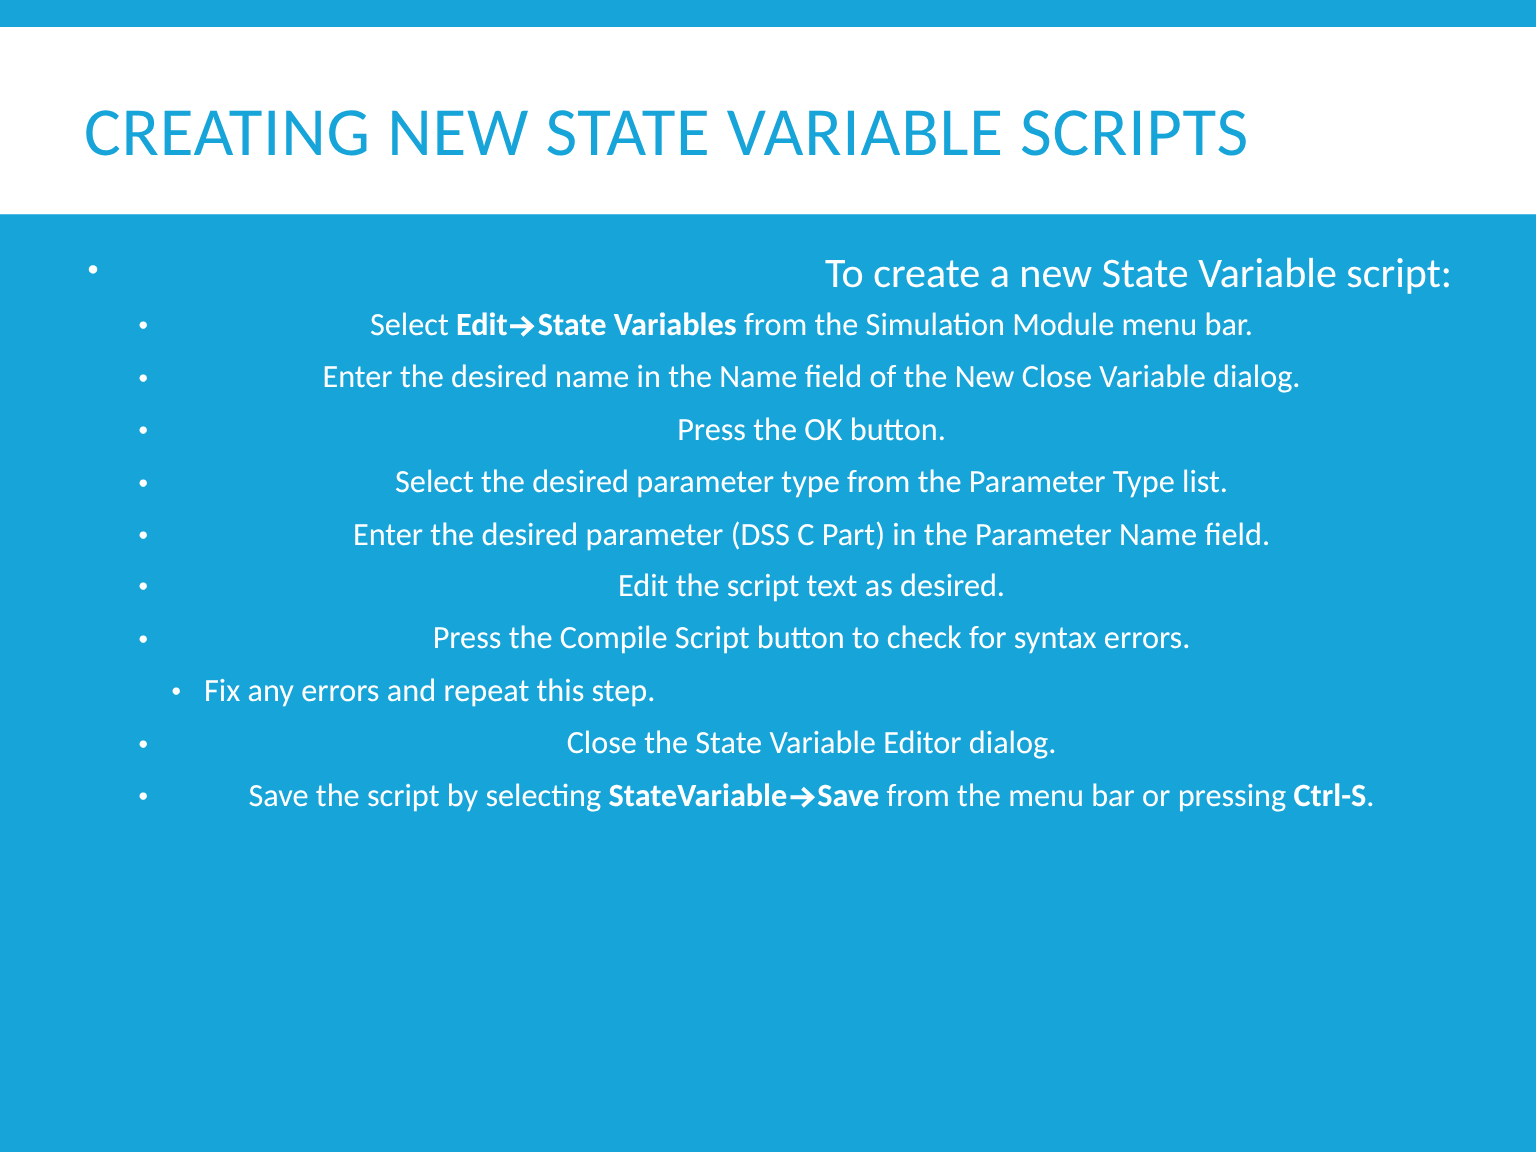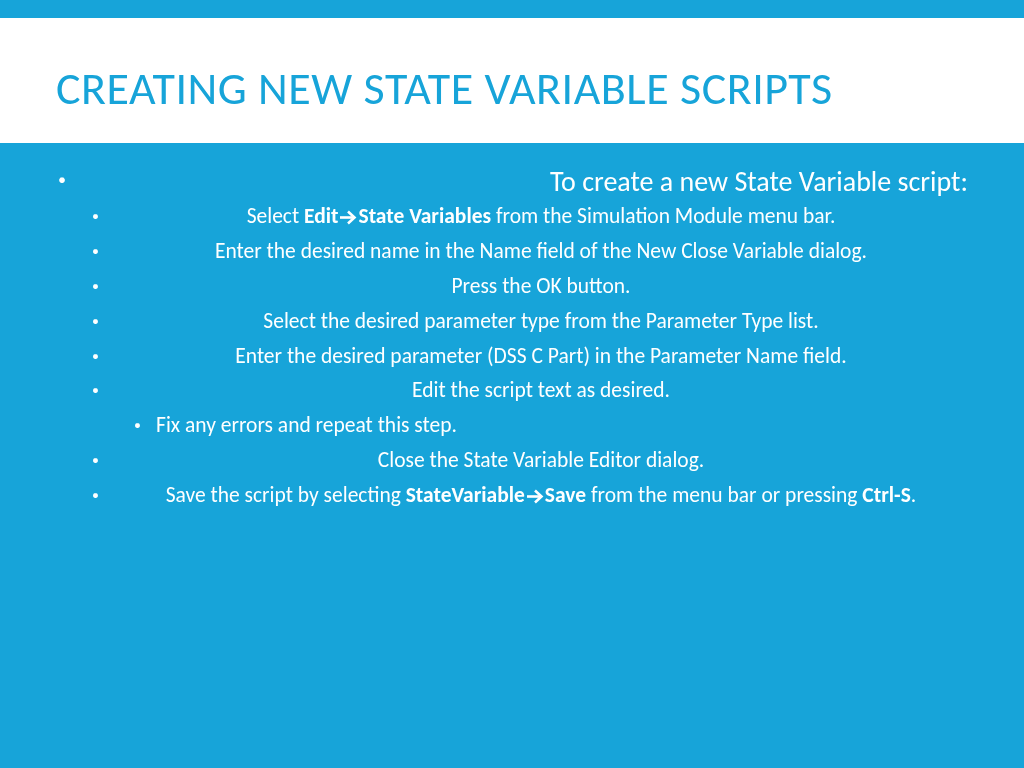--- a/index.html
+++ b/index.html
@@ -73,21 +73,21 @@
       font-weight: 700;
       color: #ffffff;
     }
     .substep-row {
       position: relative;
       font-size: 21.5px;
       font-weight: 400;
       color: #ffffff;
       line-height: 1.2;
       margin-bottom: 9px;
-      margin-left: 42px;
+      margin-left: 22px;
     }
     .substep-row::before {
       content: "·";
       position: absolute;
       left: -22px;
       top: -4px;
       font-size: 26px;
       font-weight: 700;
       color: #ffffff;
     }
@@ -118,20 +118,21 @@
   <div class="steps-list" id="steps-mount">
       <div class="step-row"><span>Select </span><span class="b">Edit</span><span class="b"><span class="arrow-icon"><svg width="18" height="15" viewBox="0 0 18 15">
               <line x1="1" y1="7.5" x2="15" y2="7.5" stroke="#ffffff" stroke-width="2.6"></line>
               <polyline points="9,1.5 15.5,7.5 9,13.5" fill="none" stroke="#ffffff" stroke-width="2.6" stroke-linecap="butt" stroke-linejoin="miter"></polyline>
             </svg></span></span><span class="b">State Variables</span><span> from the Simulation Module menu bar.</span></div>
       <div class="step-row"><span>Enter the desired name in the Name field of the New Close Variable dialog.</span></div>
       <div class="step-row"><span>Press the OK button.</span></div>
       <div class="step-row"><span>Select the desired parameter type from the Parameter Type list.</span></div>
       <div class="step-row"><span>Enter the desired parameter (DSS C Part) in the Parameter Name field.</span></div>
       <div class="step-row"><span>Edit the script text as desired.</span></div>
+      <div class="step-row"><span>Press the Compile Script button to check for syntax errors.</span></div>
       <div class="substep-row"><span>Fix any errors and repeat this step.</span></div>
       <div class="step-row"><span>Close the State Variable Editor dialog.</span></div>
       <div class="step-row"><span>Save the script by selecting </span><span class="b">StateVariable</span><span class="b"><span class="arrow-icon"><svg width="18" height="15" viewBox="0 0 18 15">
               <line x1="1" y1="7.5" x2="15" y2="7.5" stroke="#ffffff" stroke-width="2.6"></line>
               <polyline points="9,1.5 15.5,7.5 9,13.5" fill="none" stroke="#ffffff" stroke-width="2.6" stroke-linecap="butt" stroke-linejoin="miter"></polyline>
             </svg></span></span><span class="b">Save</span><span> from the menu bar or pressing </span><span class="b">Ctrl-S</span><span>.</span></div>
     </div>
 </div>
 
 </body></html>

